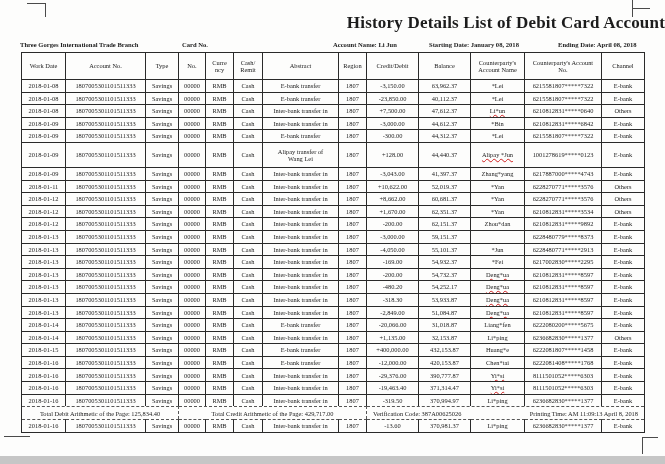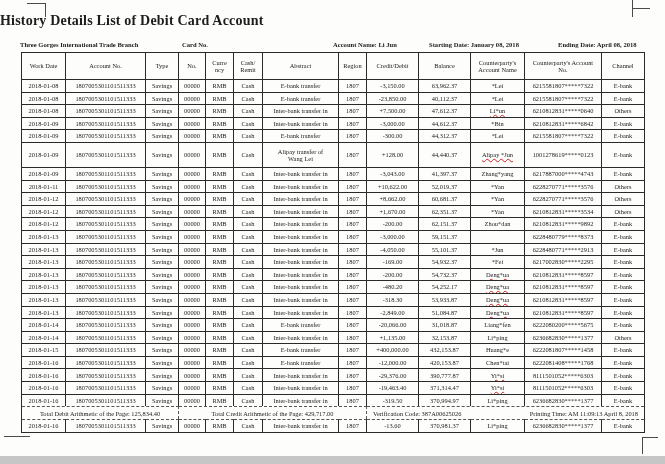--- a/index.html
+++ b/index.html
@@ -5,21 +5,21 @@
   * { box-sizing: border-box; margin: 0; padding: 0; }
   html,body { width:665px; height:464px; background:#ffffff; }
   .page {
     position:relative; width:665px; height:464px; overflow:hidden;
     background:#fdfdfc; font-family:"Liberation Serif", serif; color:#1c1c1c;
   }
   
   .mark { position:absolute; background:#4a4a4a; }
   .title {
     position:absolute; top:13px; left:0; width:100%;
-    text-align:left; font-size:14px; font-weight:bold; letter-spacing:.2px;
+    text-align:right; font-size:17px; font-weight:bold; letter-spacing:.2px;
   }
   .meta { position:absolute; top:41px; left:0; width:100%; height:11px;
           font-size:6.6px; font-weight:bold; white-space:nowrap; }
   .meta span { position:absolute; top:0; }
   .m-branch { left:20px; }
   .m-card   { left:182px; }
   .m-acct   { left:333px; }
   .m-start  { left:429px; }
   .m-end    { left:558px; }
 

